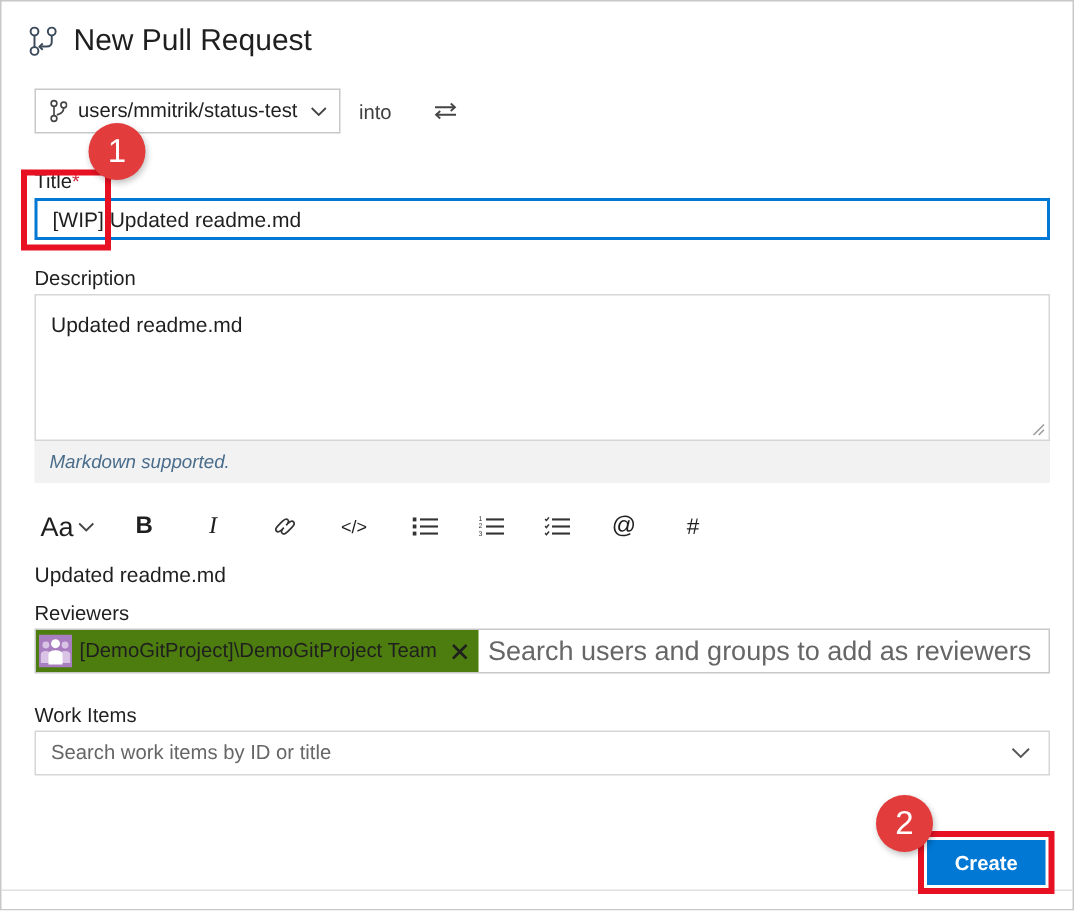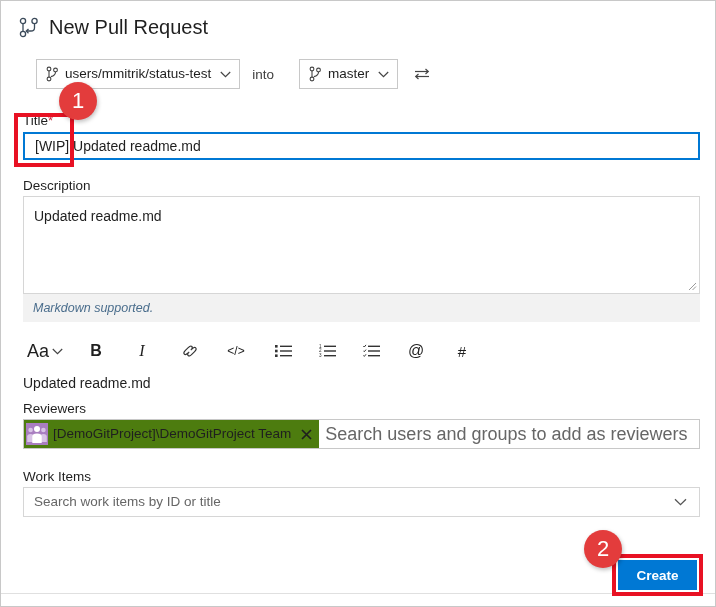--- a/index.html
+++ b/index.html
@@ -56,21 +56,20 @@
   .branch-box {
     height: 30px;
     box-sizing: border-box;
     border: 1px solid #c8c8c8;
     background: #ffffff;
     display: flex;
     align-items: center;
     padding: 0 8px 0 9px;
     gap: 7px;
     cursor: pointer;
-    margin-left: 13px;
   }
   .branch-box .bicon { width: 12px; height: 16px; flex: none; display:block;}
   .branch-name {
     font-size: 13.5px;
     color: #1f1f1f;
     white-space: nowrap;
     line-height: 16px;
   }
   .chev {
     width: 11px; height: 7px; flex:none; display:block; margin-left: 2px;
@@ -354,33 +353,20 @@
         <path d="M9.5 5.9 Q9.5 9.5 4.9 10.6" stroke="#444" stroke-width="1.1" fill="none"></path>
       </svg>
       <span class="branch-name">users/mmitrik/status-test</span>
       <svg class="chev" viewBox="0 0 11 7">
         <path d="M0.8 1 L5.5 5.6 L10.2 1" fill="none" stroke="#444" stroke-width="1.2"></path>
       </svg>
     </div>
 
     <span class="into-label">into</span>
 
-    <div class="branch-box">
-      <svg class="bicon" viewBox="0 0 12 16">
-        <circle cx="3" cy="3" r="1.9" fill="none" stroke="#444" stroke-width="1.1"></circle>
-        <circle cx="3" cy="13" r="1.9" fill="none" stroke="#444" stroke-width="1.1"></circle>
-        <circle cx="9.5" cy="4" r="1.9" fill="none" stroke="#444" stroke-width="1.1"></circle>
-        <path d="M3 4.9 L3 11.1" stroke="#444" stroke-width="1.1" fill="none"></path>
-        <path d="M9.5 5.9 Q9.5 9.5 4.9 10.6" stroke="#444" stroke-width="1.1" fill="none"></path>
-      </svg>
-      <span class="branch-name">master</span>
-      <svg class="chev" viewBox="0 0 11 7">
-        <path d="M0.8 1 L5.5 5.6 L10.2 1" fill="none" stroke="#444" stroke-width="1.2"></path>
-      </svg>
-    </div>
 
     <div class="swap-btn">
       <svg width="18" height="16" viewBox="0 0 18 16">
         <path d="M2 5.5 L15 5.5" stroke="#444" stroke-width="1.2" fill="none"></path>
         <path d="M12.5 3 L15.3 5.5 L12.5 8" stroke="#444" stroke-width="1.2" fill="none"></path>
         <path d="M16 10.5 L3 10.5" stroke="#444" stroke-width="1.2" fill="none"></path>
         <path d="M5.5 8 L2.7 10.5 L5.5 13" stroke="#444" stroke-width="1.2" fill="none"></path>
       </svg>
     </div>
   </div>

